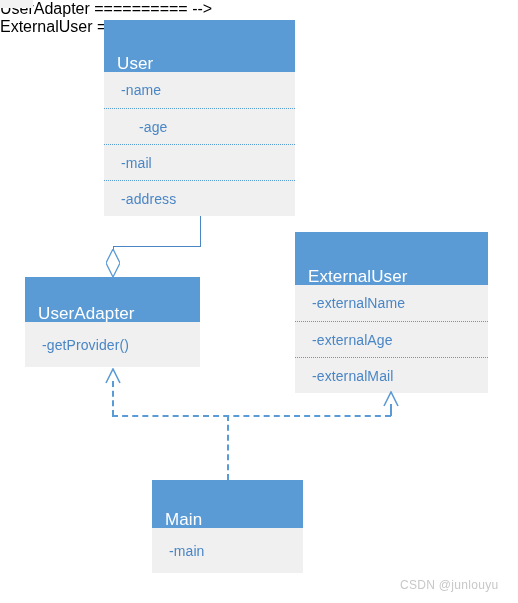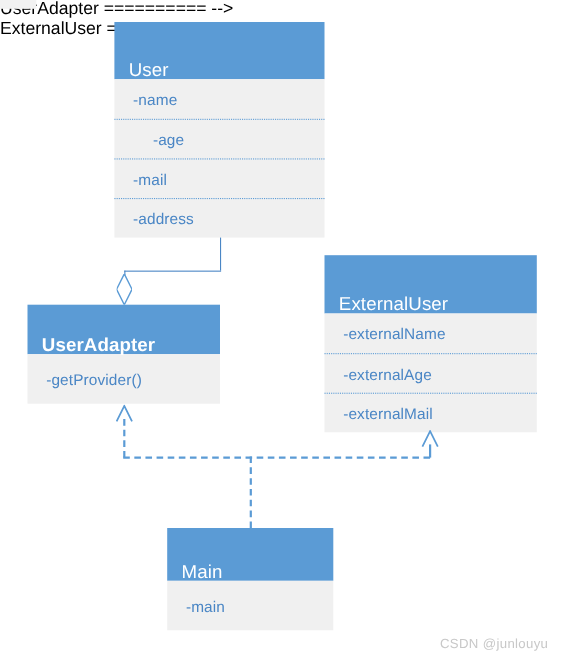--- a/index.html
+++ b/index.html
@@ -124,21 +124,21 @@
     </div>
     <div class="uml-body" style="height:108px;">
       <div class="uml-attr" style="height:36px;">-externalName</div>
       <div class="uml-attr" style="height:36px;">-externalAge</div>
       <div class="uml-attr" style="height:36px;">-externalMail</div>
     </div>
   </div>
 
   
   <div class="uml-class" style="left:25px; top:277px; width:175px; height:90px;">
-    <div class="uml-header" style="height:45px;font-weight:bold;">
+    <div class="uml-header" style="height:45px;">
       <span>UserAdapter</span>
     </div>
     <div class="uml-body" style="height:45px;">
       <div class="uml-attr" style="height:45px;">-getProvider()</div>
     </div>
   </div>
 
   
   <div class="uml-class" style="left:152px; top:480px; width:151px; height:93px;">
     <div class="uml-header" style="height:48px;">

